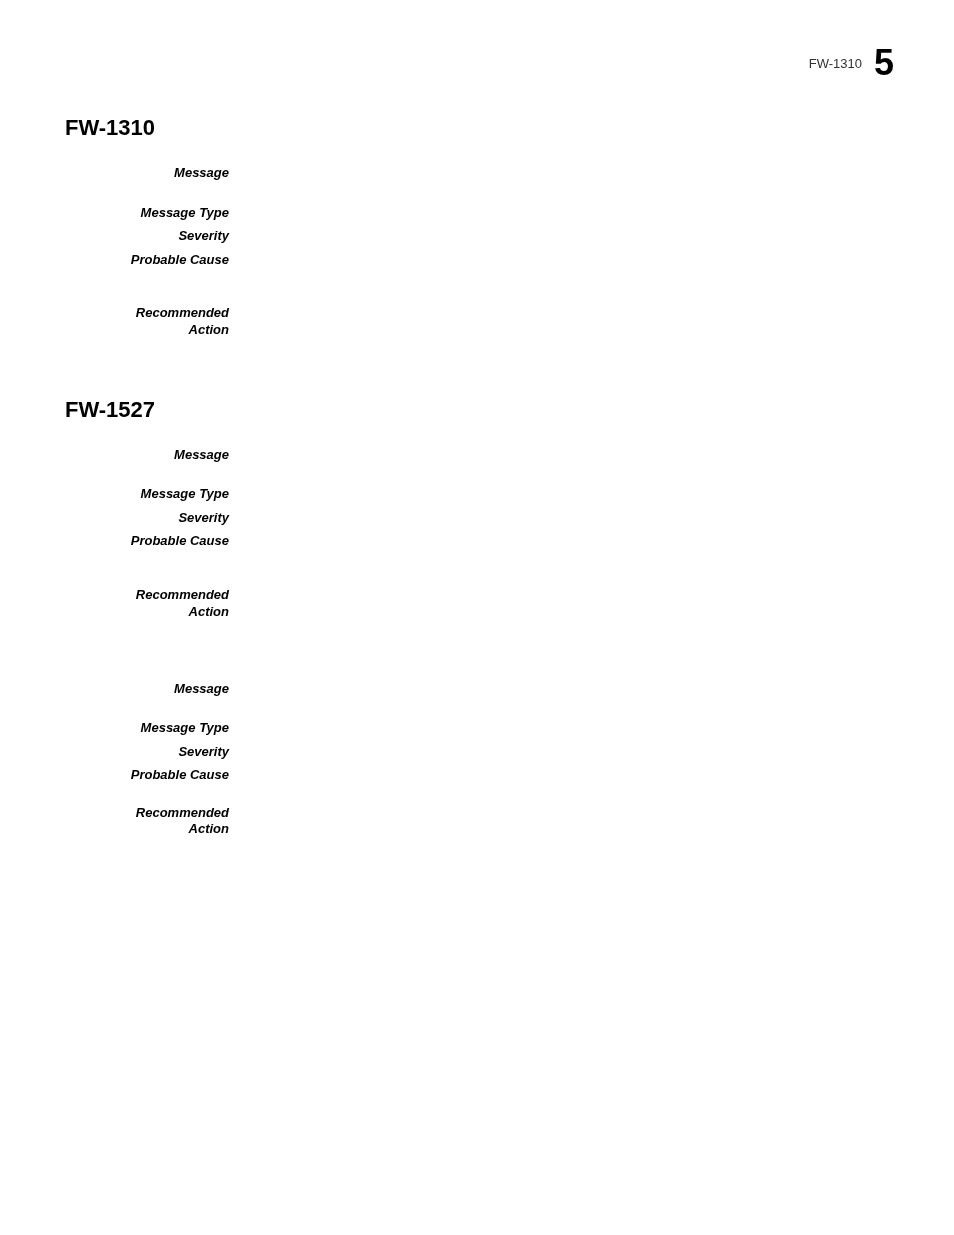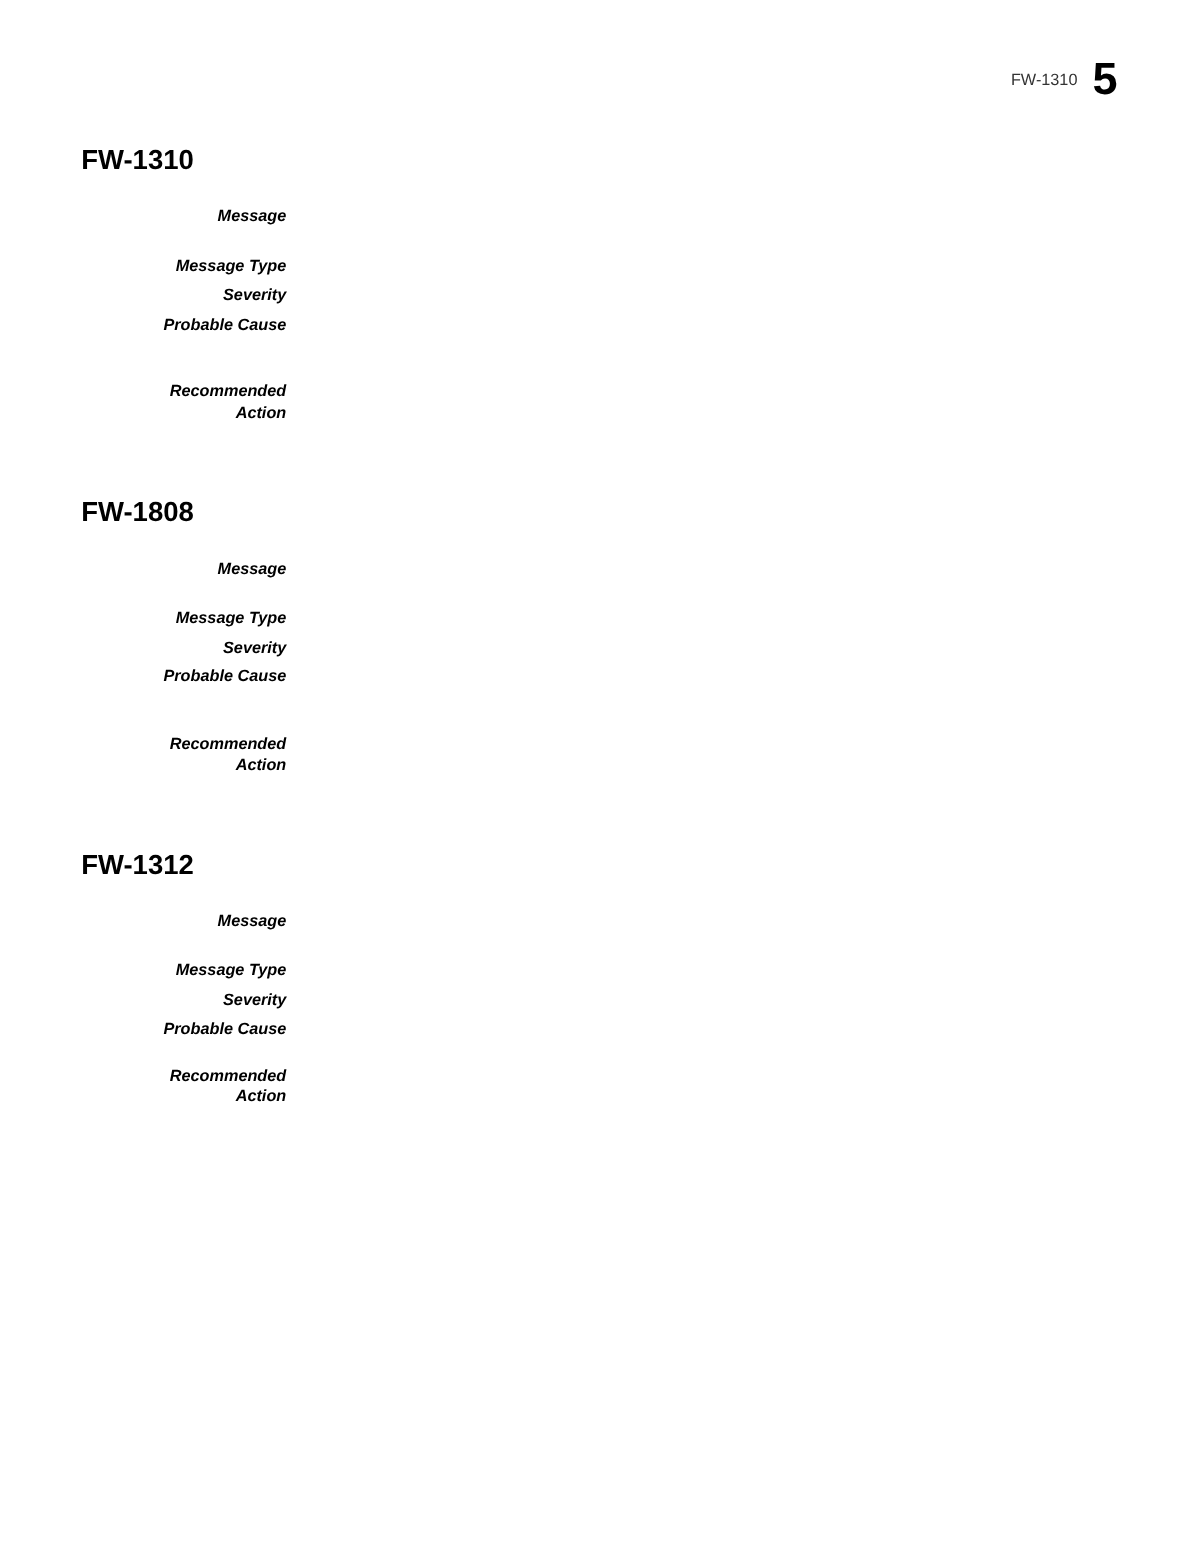--- a/index.html
+++ b/index.html
@@ -128,21 +128,21 @@
 
     <div class="entry-row entry-recommended-action">
       <div class="entry-label" style="text-align:right;">Recommended<br>Action</div>
       <div class="entry-value"></div>
     </div>
   </div>
 
   <div style="height: 30px;"></div>
 
   <div class="entry">
-    <div class="entry-title">FW-1808</div>
+    <div class="entry-title">FW-1527</div>
 
     <div class="entry-row">
       <div class="entry-label">Message</div>
       <div class="entry-value"></div>
     </div>
 
     <div class="entry-spacer"></div>
 
     <div class="entry-row">
       <div class="entry-label">Message Type</div>
@@ -164,21 +164,20 @@
 
     <div class="entry-row entry-recommended-action">
       <div class="entry-label" style="text-align:right;">Recommended<br>Action</div>
       <div class="entry-value"></div>
     </div>
   </div>
 
   <div style="height: 30px;"></div>
 
   <div class="entry">
-    <div class="entry-title">FW-1312</div>
 
     <div class="entry-row">
       <div class="entry-label">Message</div>
       <div class="entry-value"></div>
     </div>
 
     <div class="entry-spacer"></div>
 
     <div class="entry-row">
       <div class="entry-label">Message Type</div>

